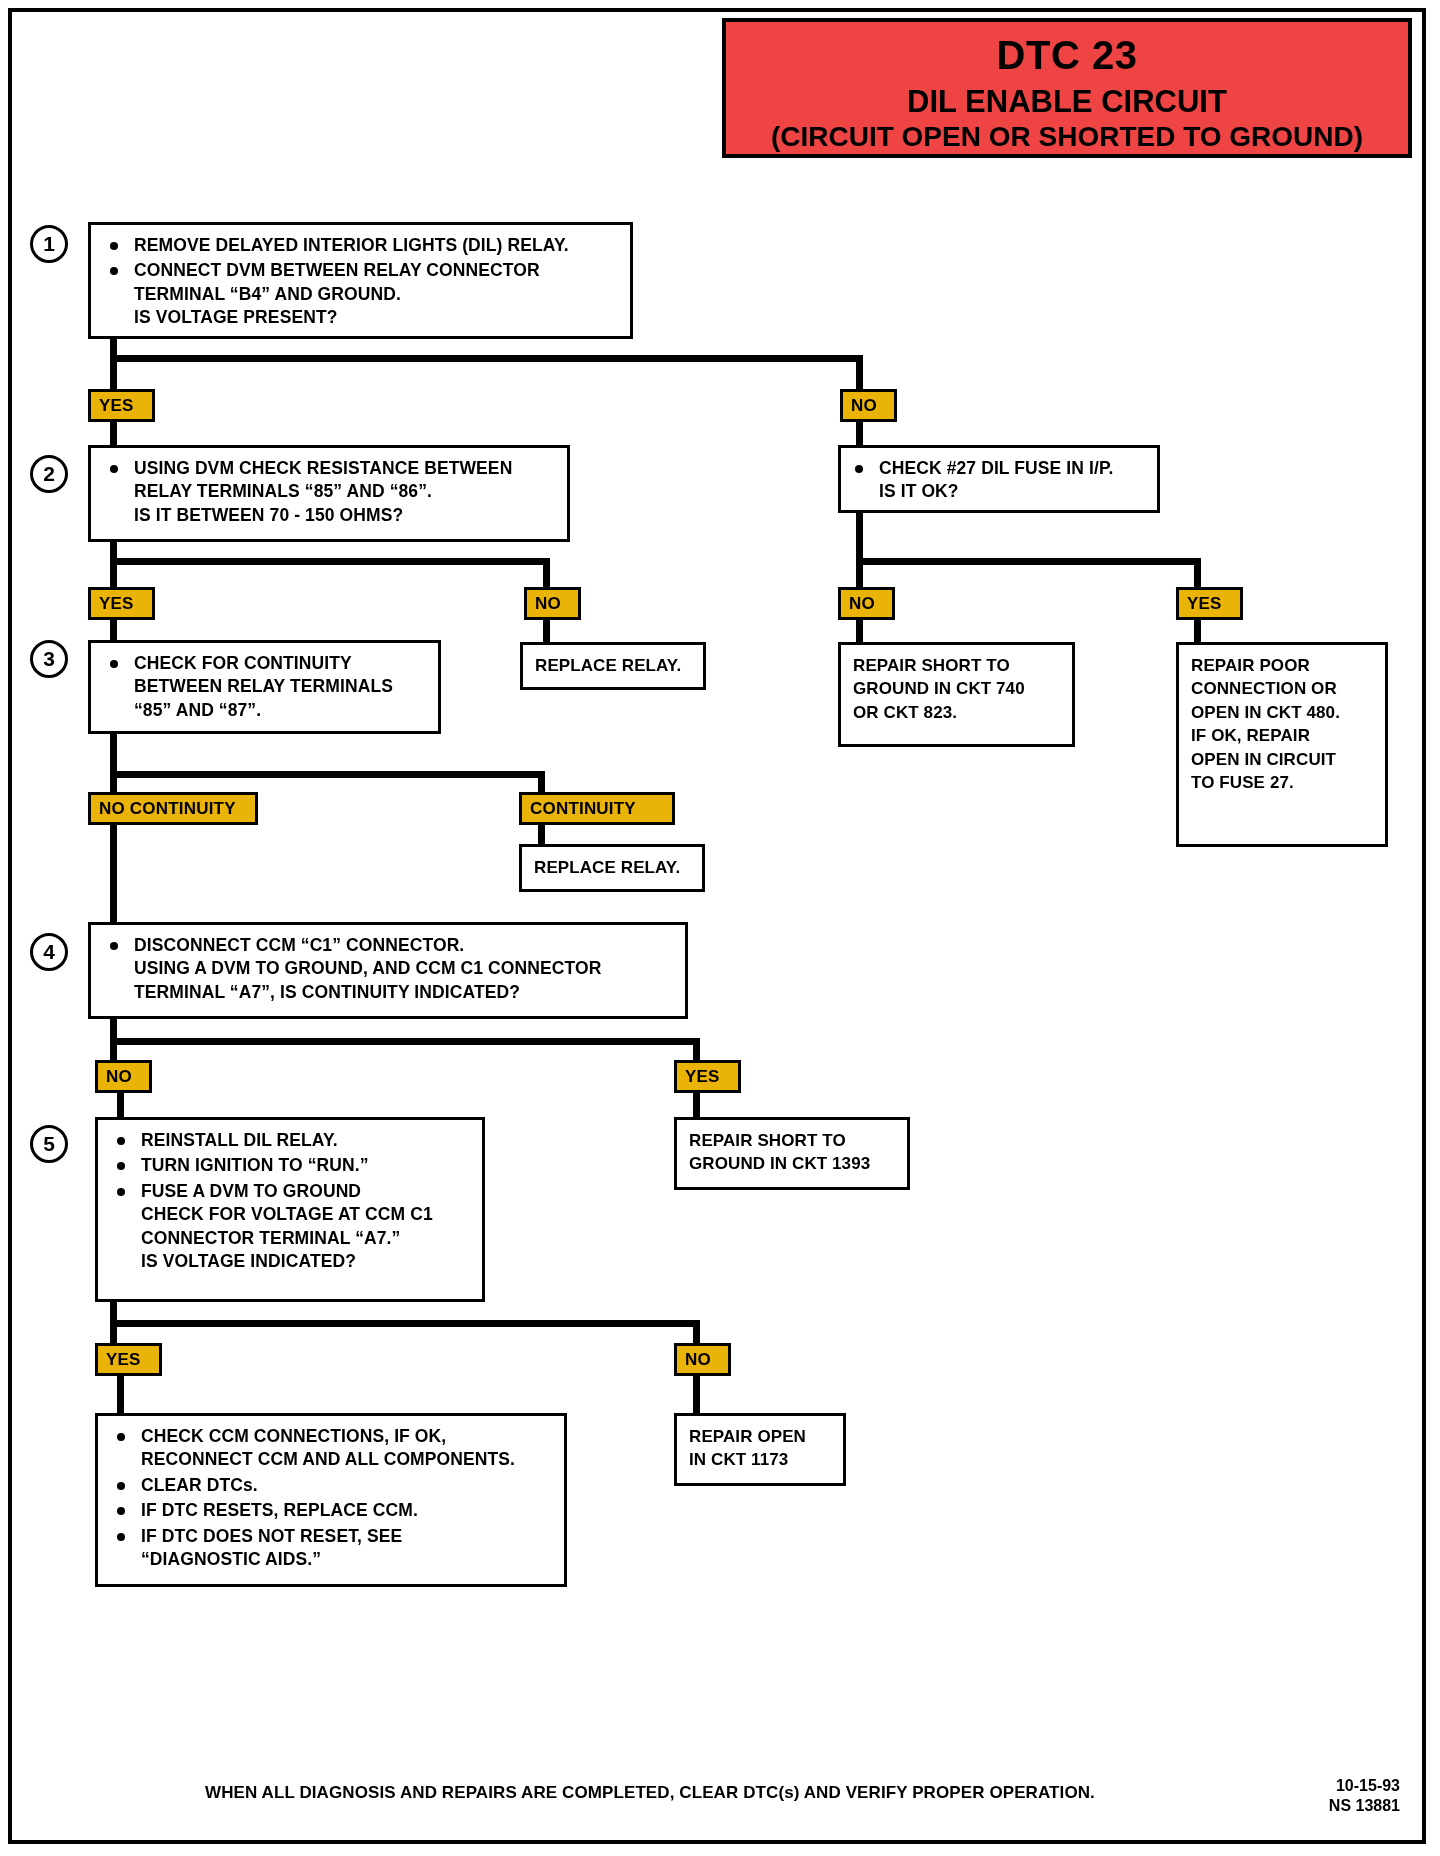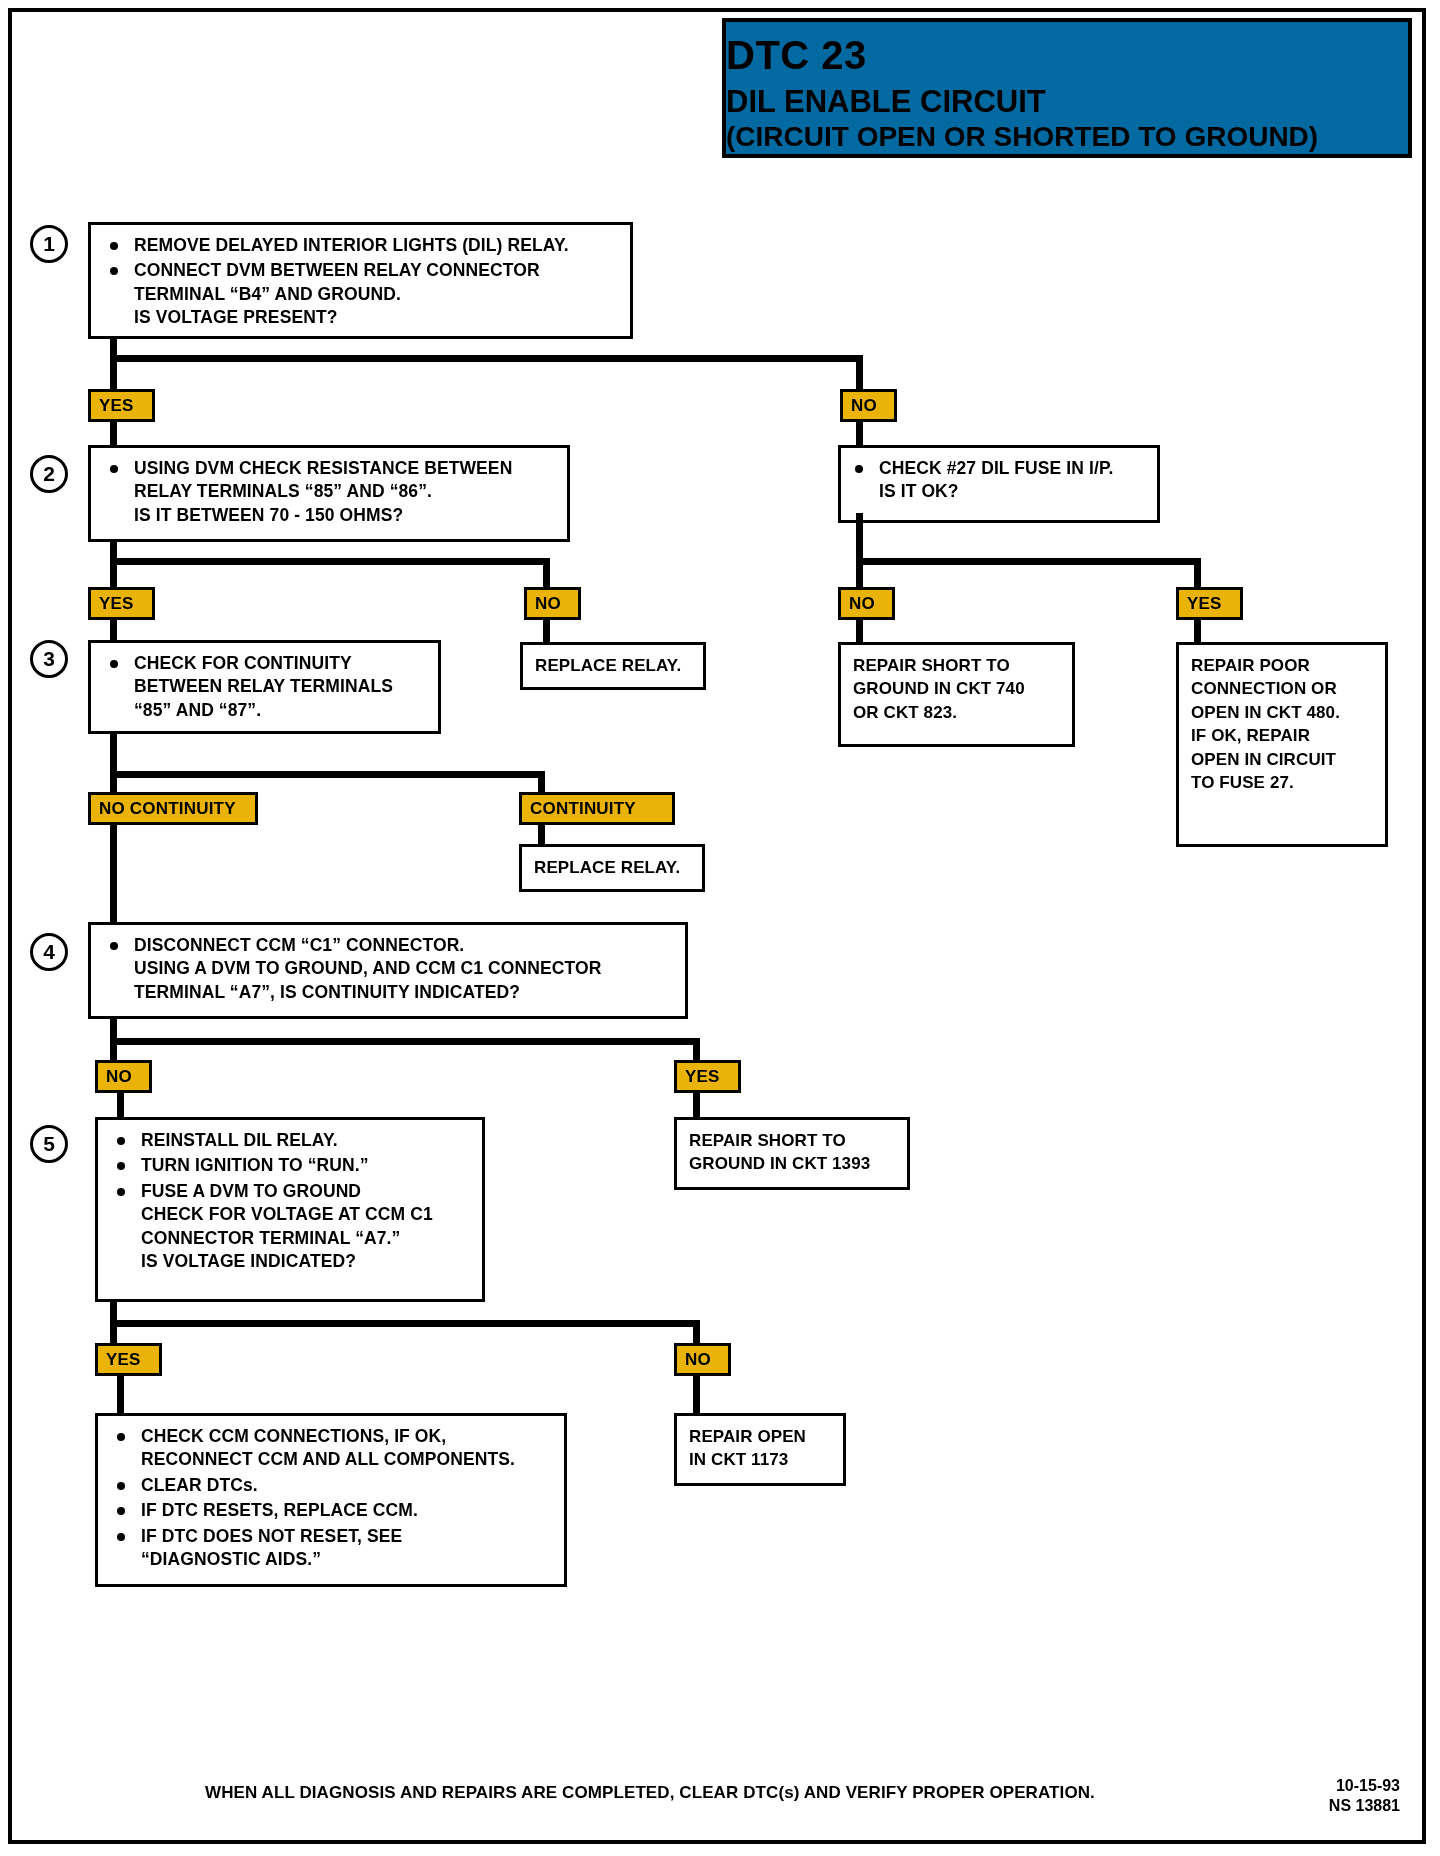--- a/index.html
+++ b/index.html
@@ -32,22 +32,22 @@
 
   
   .title-block {
     position: absolute;
     left: 722px;
     top: 18px;
     width: 690px;
     height: 140px;
     border: 4px solid #000;
     box-sizing: border-box;
-    background: #0369a1;
-    text-align: left;
+    background: #ef4444;
+    text-align: center;
     padding-top: 10px;
   }
   .title-main {
     font-size: 40px;
     font-weight: bold;
     letter-spacing: 0.5px;
     line-height: 1.15;
   }
   .title-sub1 {
     font-size: 31px;
@@ -190,21 +190,21 @@
 
   <div class="step-circle" style="left:30px; top:455px;">2</div>
   <div class="box" style="left:88px; top:445px; width:482px; height:97px;">
     <ul>
       <li><span class="bullet"></span><span>USING DVM CHECK RESISTANCE BETWEEN
 RELAY TERMINALS “85” AND “86”.
 IS IT BETWEEN 70 - 150 OHMS?</span></li>
     </ul>
   </div>
 
-  <div class="box" style="left:838px; top:445px; width:322px; height:78px;padding-left:7px;">
+  <div class="box" style="left:838px; top:445px; width:322px; height:68px;padding-left:7px;">
     <ul>
       <li><span class="bullet"></span><span>CHECK #27 DIL FUSE  IN I/P.
 IS IT OK?</span></li>
     </ul>
   </div>
 
   <div class="line-v" style="left:110px; top:542px; width:7px; height:45px;"></div>
   <div class="line-h" style="left:110px; top:558px; width:440px; height:7px;"></div>
   <div class="line-v" style="left:543px; top:558px; width:7px; height:29px;"></div>
 

